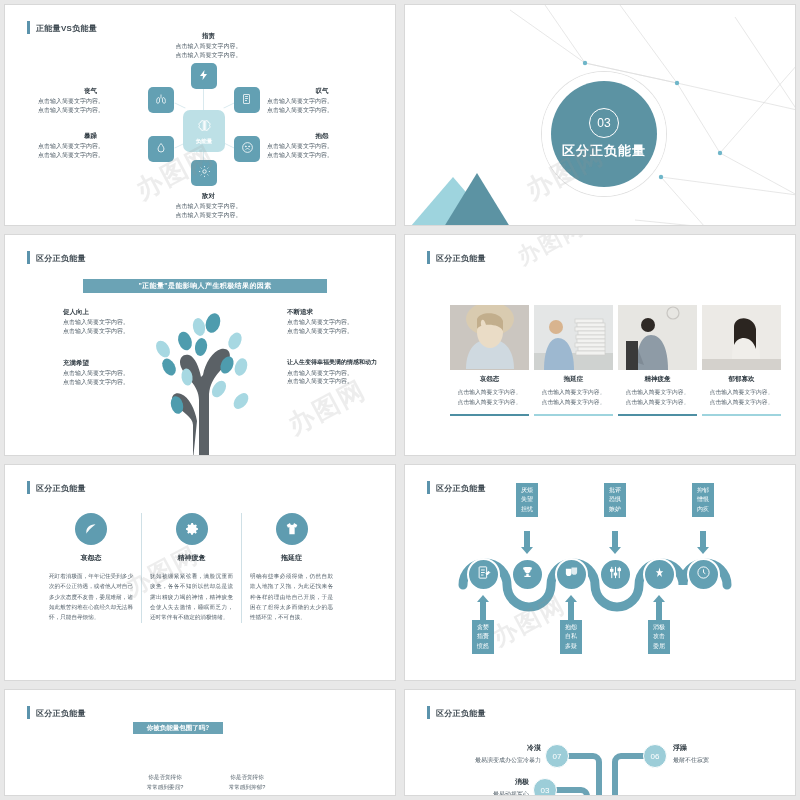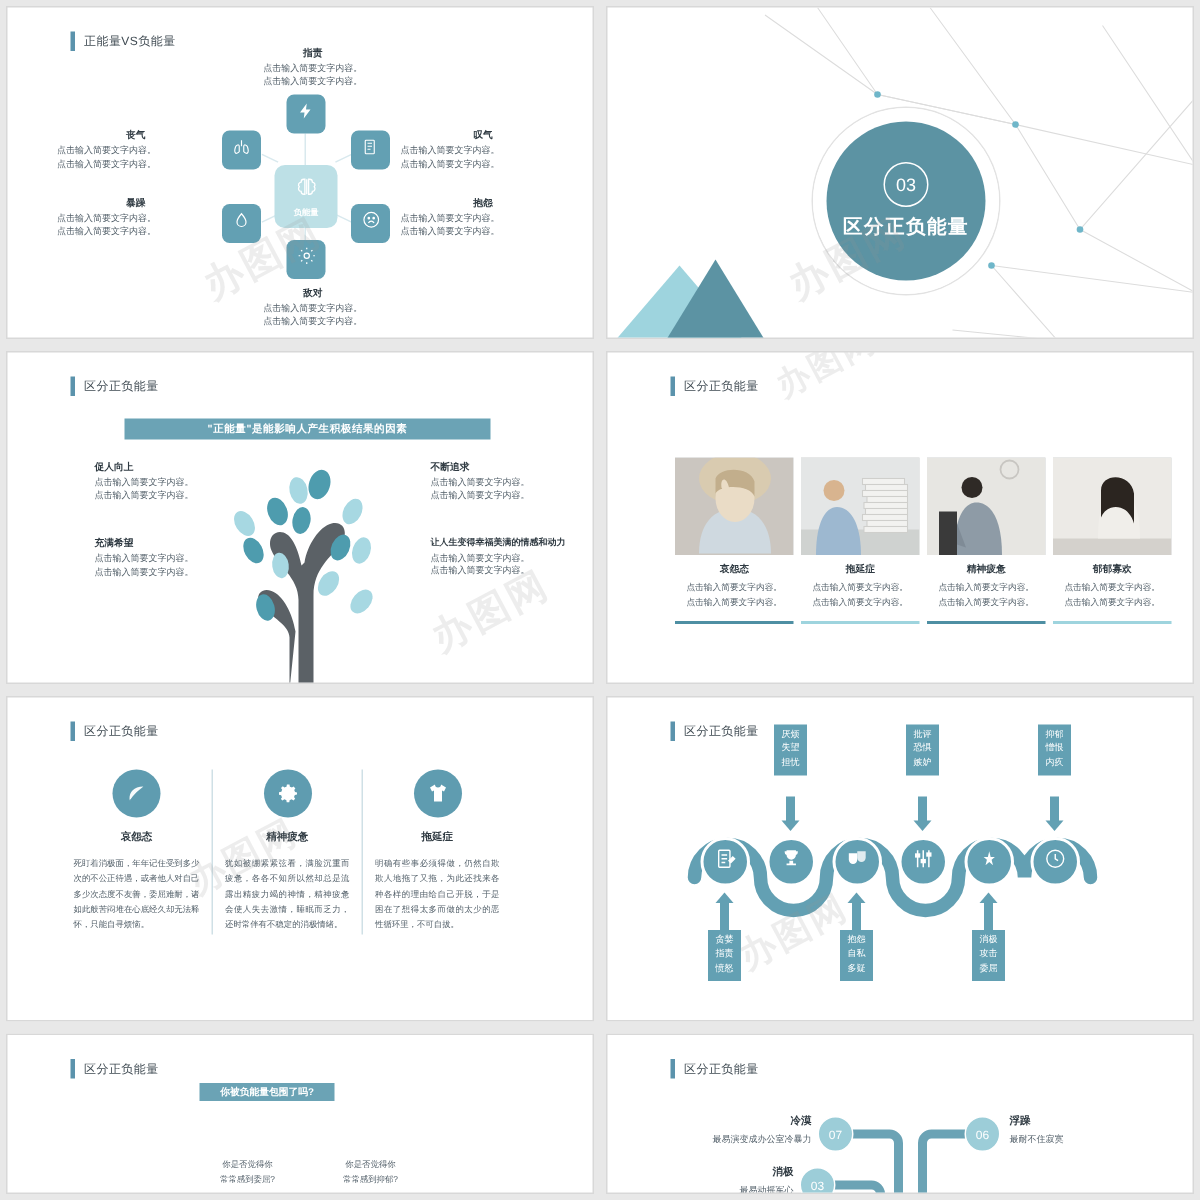--- a/index.html
+++ b/index.html
@@ -20,24 +20,23 @@
     background: #ffffff;
     border: 1px solid #d8d8d8;
     margin: 4px;
     overflow: hidden;
   }
   .slide-inner { position: absolute; inset: 0; }
 
   
   .sec-title {
     position: absolute; left: 22px; top: 16px;
-    display: flex; align-items: center; gap: 6px;
-    font-size: 8px; color: #3f4a52; font-weight: normal;
+    display: flex; align-items: flex-end; gap: 6px;
+    font-size: 8px; color: #3f4a52; font-weight: bold;
     letter-spacing: .3px;
-    margin-left: 20px;
   }
   .sec-bar { width: 3px; height: 13px; background: #5b93ac; display: block; }
 
   
   .hub-wrap { position: absolute; inset: 0; }
   .hub-center {
     position: absolute; left: 178px; top: 105px;
     width: 42px; height: 42px; border-radius: 7px;
     background: #bde0e6;
     display: flex; flex-direction: column;

